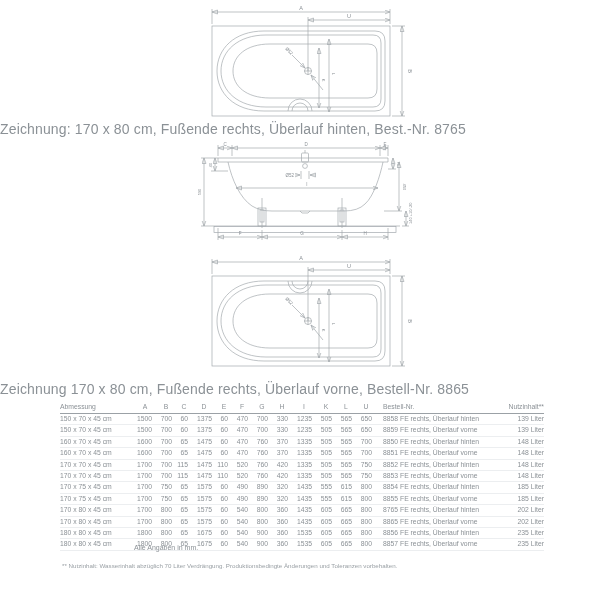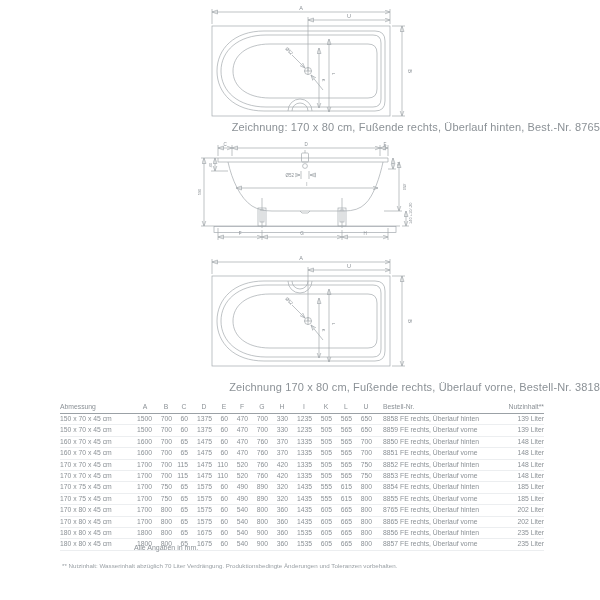--- a/index.html
+++ b/index.html
@@ -10,21 +10,21 @@
     --rule-light:#eceef0;
   }
   html,body{margin:0;padding:0;background:#ffffff;}
   body{width:600px;height:600px;font-family:"Liberation Sans","DejaVu Sans",sans-serif;color:var(--text);}
   .page{position:relative;width:600px;height:600px;background:#fff;overflow:hidden;}
   .dwg{position:absolute;}
   .dwg line,.dwg path,.dwg rect,.dwg circle{stroke:var(--line);stroke-width:0.7;fill:none;}
   .dwg text{fill:var(--text);stroke:none;font-size:5.5px;font-family:"Liberation Sans","DejaVu Sans",sans-serif;}
   .dwg text.sm{font-size:4px;}
   .dwg text.md{font-size:4.5px;}
-  .caption{position:absolute;left:0;width:600px;text-align:right;font-size:11px;color:var(--text);letter-spacing:.15px;}
+  .caption{position:absolute;left:0;width:600px;text-align:left;font-size:14px;color:var(--text);letter-spacing:.15px;}
   .tablewrap{position:absolute;left:60px;top:401px;width:484px;}
   table{border-collapse:collapse;table-layout:fixed;width:484px;font-size:6.8px;color:var(--text);}
   th,td{font-weight:normal;height:10.4px;line-height:10.4px;padding:0;white-space:nowrap;overflow:hidden;}
   thead th{border-bottom:1.4px solid var(--rule-strong);height:12px;line-height:12px;}
   tbody td{border-bottom:0.8px solid var(--rule-light);}
   .col-dim{text-align:left;}
   td.col-num{text-align:right;padding-right:4px;}
   th.col-num{text-align:center;}
   .col-best{text-align:left;padding-left:7px;}
   .col-nutz{text-align:right;}
@@ -222,21 +222,21 @@
     <g>
       <line x1="131" y1="44" x2="131" y2="104" marker-start="url(#arr)" marker-end="url(#arr)"></line>
       <text class="sm" transform="rotate(90 134 76)" x="134" y="76" text-anchor="middle">K</text>
     </g>
     <g>
       <line x1="141" y1="35" x2="141" y2="108" marker-start="url(#arr)" marker-end="url(#arr)"></line>
       <text class="sm" transform="rotate(90 144 70)" x="144" y="70" text-anchor="middle">L</text>
     </g>
   </svg>
 
-  <div class="caption" style="top:381px;">Zeichnung 170 x 80 cm, Fußende rechts, Überlauf vorne, Bestell-Nr. 3818</div>
+  <div class="caption" style="top:381px;">Zeichnung 170 x 80 cm, Fußende rechts, Überlauf vorne, Bestell-Nr. 8865</div>
 
   <div class="tablewrap">
     <table>
       <colgroup>
         <col style="width:74px">
           <col style="width:22px">
           <col style="width:20px">
           <col style="width:16px">
         <col style="width:24px">
           <col style="width:16px">

